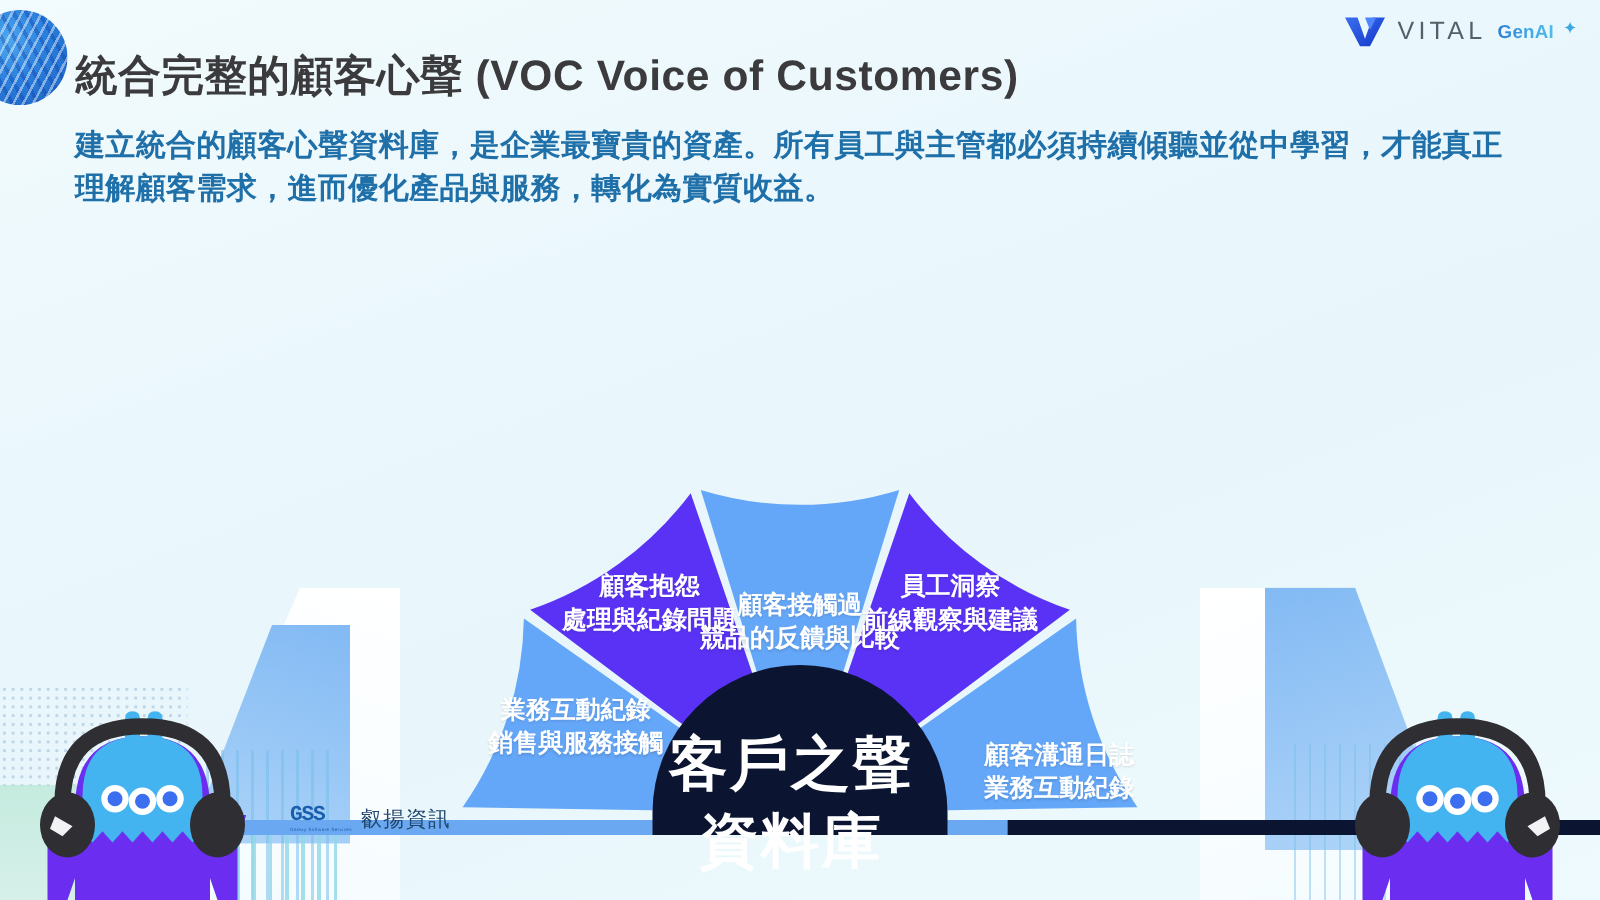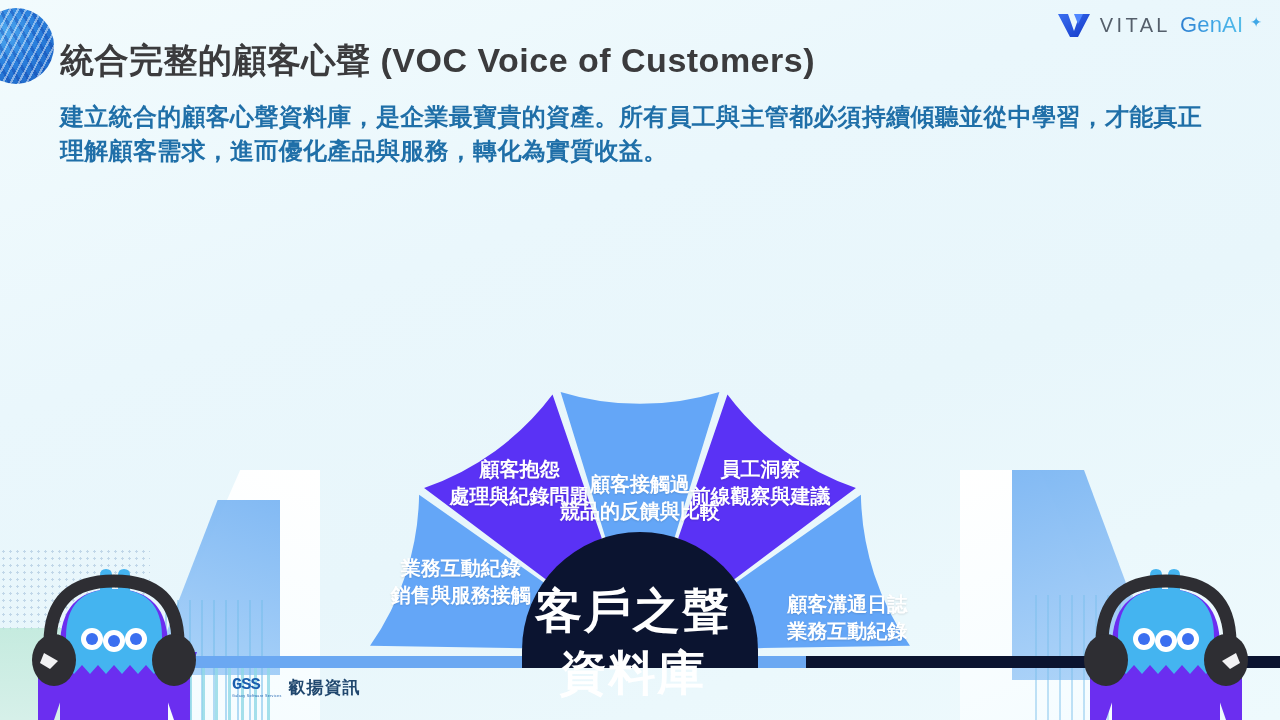--- a/index.html
+++ b/index.html
@@ -102,23 +102,23 @@
   
   .vlogo {
     position: absolute; right: 18px; top: 12px;
     display: flex; align-items: center; gap: 9px;
   }
   .vmark { width: 34px; height: 26px; display: block; }
   .vital-word {
     font-size: 20px; letter-spacing: 3.4px; color: #555f6b; font-weight: 500;
   }
   .genai-word {
-    font-size: 22px; letter-spacing: .2px;
+    font-size: 15px; letter-spacing: .2px;
     background: linear-gradient(90deg, #2f7fd0 0%, #3fa7e6 55%, #55bde9 100%);
-    -webkit-background-clip: text; background-clip: text; color: transparent;
+    -webkit-background-clip: text; background-clip: text; color: transparent; font-weight: bold;
   }
   .sparkle { font-size: 14px; color: #3fa7e6; margin-left: -2px; align-self: flex-start; margin-top: 2px; }
 
   
   #diagram {
     position: absolute; left: 190px; top: 198px;
     width: 900px; height: 470px;
   }
   .seg-label {
     position: absolute;
@@ -133,35 +133,35 @@
     letter-spacing: 2px;
   }
 
   
   .mascot { position: absolute; bottom: 0; width: 200px; height: 185px; }
   .mascot.left  { left: 14px; }
   .mascot.right { right: 14px; transform: scaleX(-1); }
 
   
   .gss {
-    position: absolute; left: 232px; top: 676px;
+    position: absolute; left: 232px; top: 644px;
     display: flex; align-items: center; gap: 7px;
   }
   .gss-mark { display: flex; flex-direction: column; }
   .gss-letters {
     font-family: "Liberation Mono", "DejaVu Sans Mono", monospace;
     font-weight: bold; font-size: 17px; letter-spacing: -1px;
     color: #1a5fae; line-height: 1;
   }
   .gss-tag {
     font-size: 3.6px; color: #1a5fae; letter-spacing: .35px;
     margin-top: 2px; line-height: 1;
   }
   .gss-cn {
-    font-size: 17px; font-weight: bold; color: #20476e; letter-spacing: 1px;
+    font-size: 17px; font-weight: normal; color: #20476e; letter-spacing: 1px;
   }
 </style>
 </head>
 <body>
 
 <div id="slide">
 
   <div class="deco globe"></div>
   <div class="deco dotgrid"></div>
   <div class="deco mintblock"></div>

